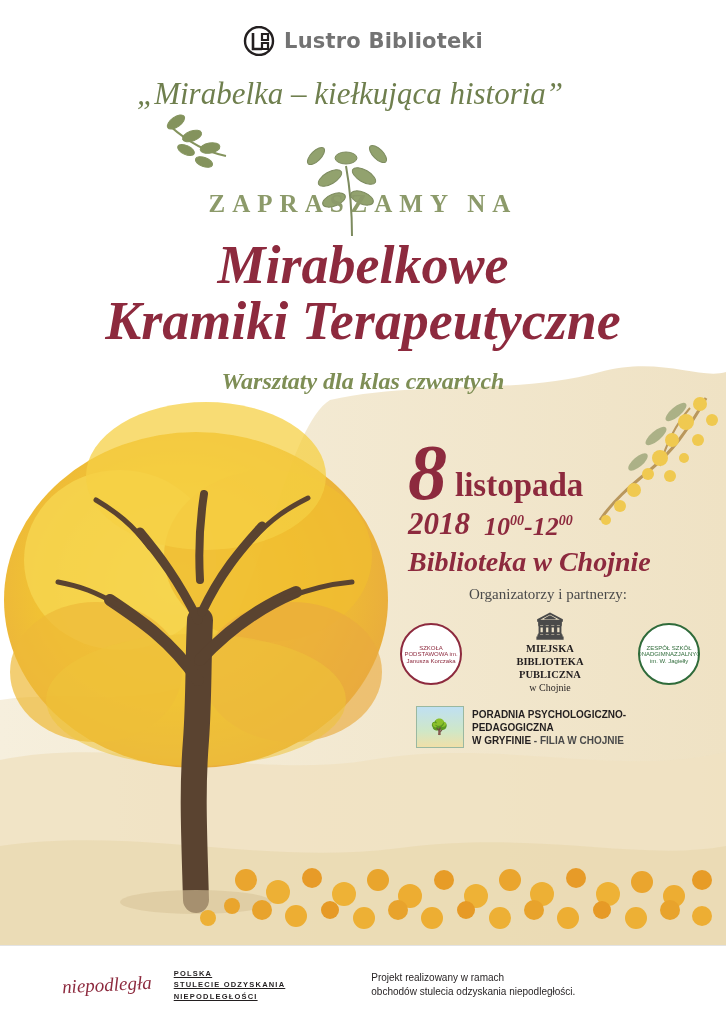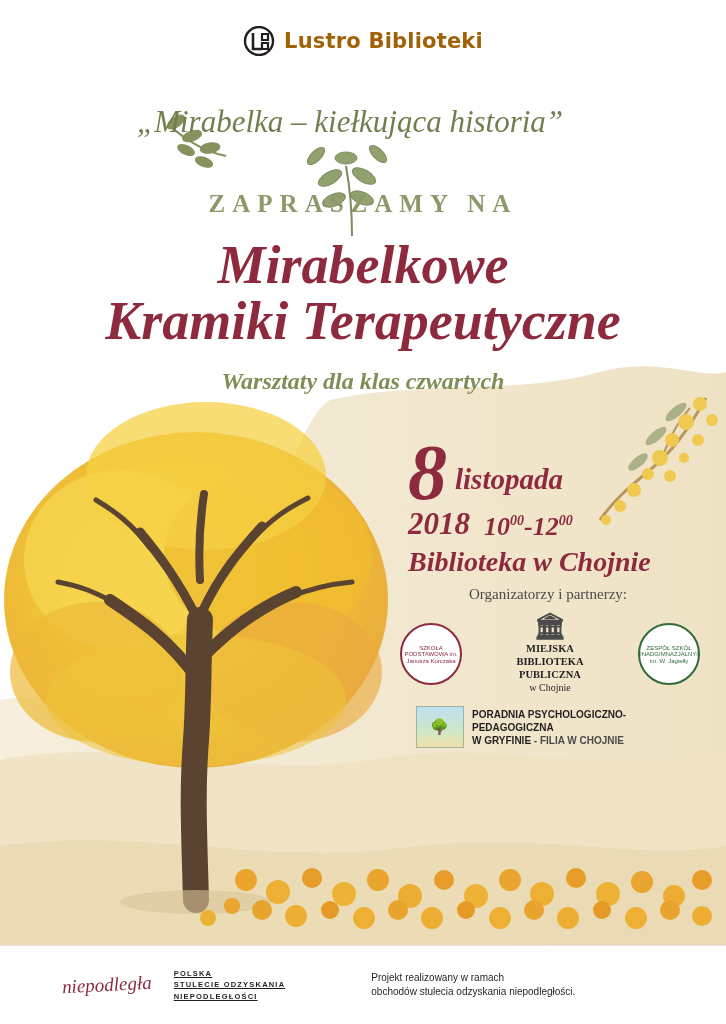--- a/index.html
+++ b/index.html
@@ -23,28 +23,27 @@
     position:absolute;top:26px;left:0;width:726px;
     display:flex;align-items:center;justify-content:center;gap:9px;
     z-index:6;
   }
   .brand-logo{
     width:32px;height:30px;
     display:block;
   }
   .brand-text{
     font-family:"DejaVu Sans", sans-serif;
-    font-weight:bold;font-size:21px;color:#a16207;letter-spacing:.2px;
+    font-weight:bold;font-size:21px;color:#737373;letter-spacing:.2px;
   }
   .quote-line{
     position:absolute;top:76px;left:0;width:700px;text-align:center;
     font-family:"Liberation Serif", serif;
     font-style:italic;font-size:31px;color:#6f7f4e;
     z-index:6;
-    margin-top:28px;
   }
   .invite{
     position:absolute;top:190px;left:0;width:726px;text-align:center;
     font-family:"Liberation Serif", serif;
     font-weight:bold;letter-spacing:7px;font-size:25px;color:#8c9a6a;
     z-index:6;
   }
   .title-1,.title-2{
     position:absolute;left:0;width:726px;text-align:center;
     font-family:"Liberation Serif", serif;
@@ -63,22 +62,22 @@
   .date-block{
     position:absolute;top:440px;left:408px;width:270px;
     z-index:6;color:#8d2a3e;
     font-family:"Liberation Serif", serif;
   }
   .date-row1{display:flex;align-items:flex-end;}
   .big-day{
     font-size:78px;font-style:italic;font-weight:bold;line-height:.82;
   }
   .month{
-    font-size:29px;font-style:italic;font-weight:bold;
-    margin-left:8px;margin-bottom:8px;
+    font-size:33px;font-weight:bold;
+    margin-left:8px;
   }
   .date-row2{display:flex;align-items:flex-end;margin-top:2px;}
   .year{font-size:31px;font-style:italic;font-weight:bold;}
   .hours{
     font-size:26px;font-style:italic;font-weight:bold;margin-left:14px;
   }
   .hours sup{font-size:14px;vertical-align:super;}
   .place{
     margin-top:4px;font-size:28px;font-style:italic;font-weight:bold;
   }

